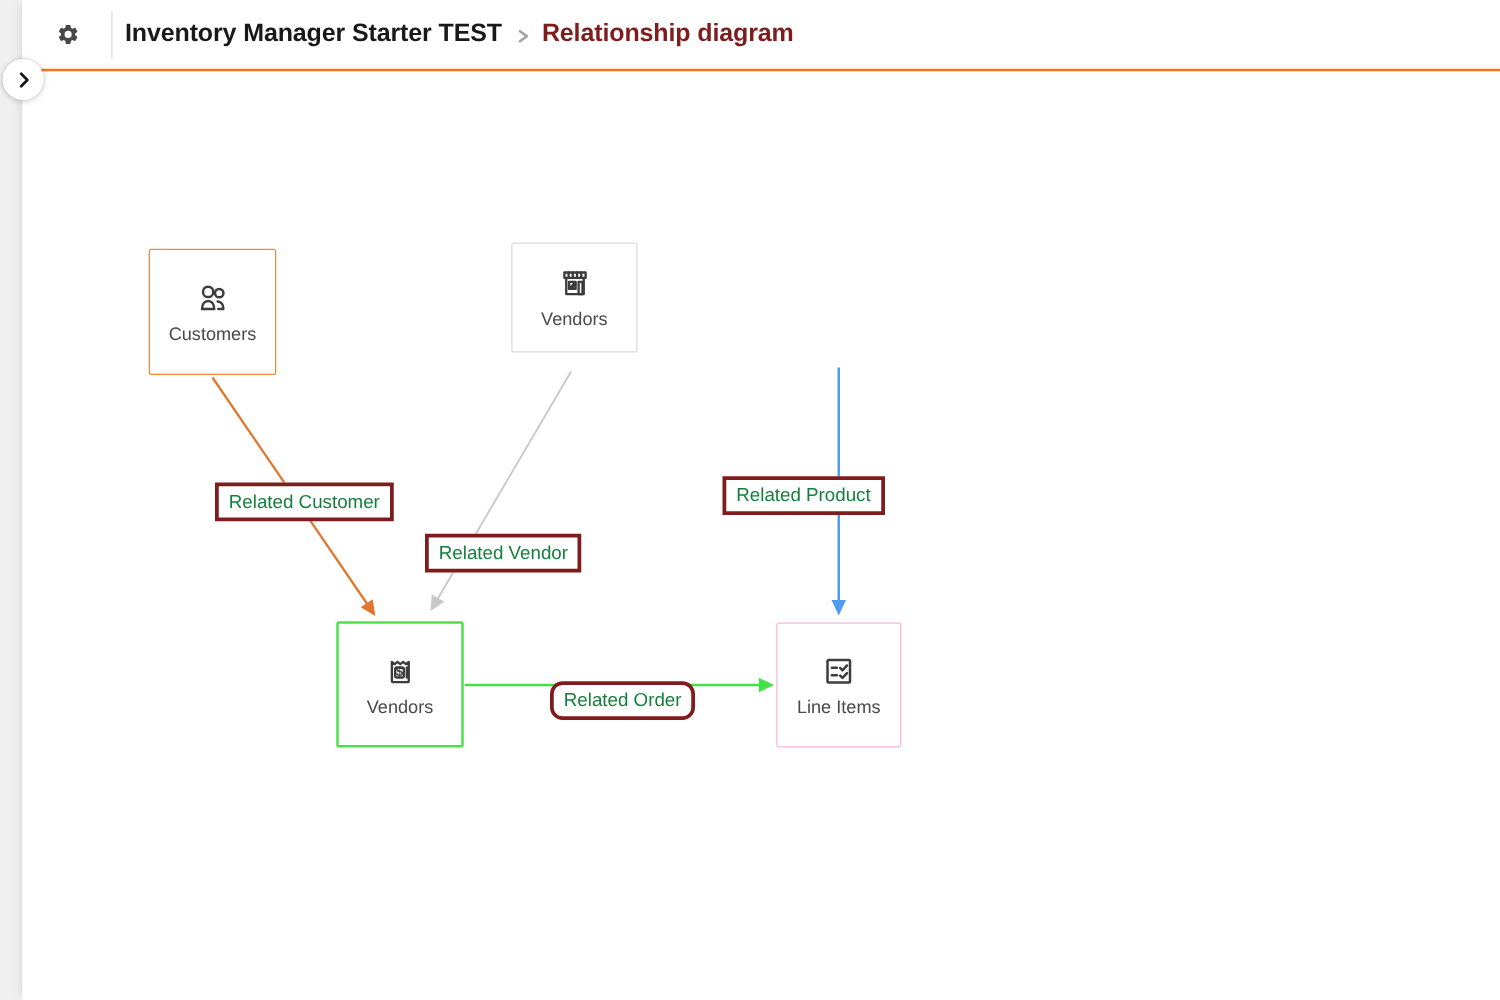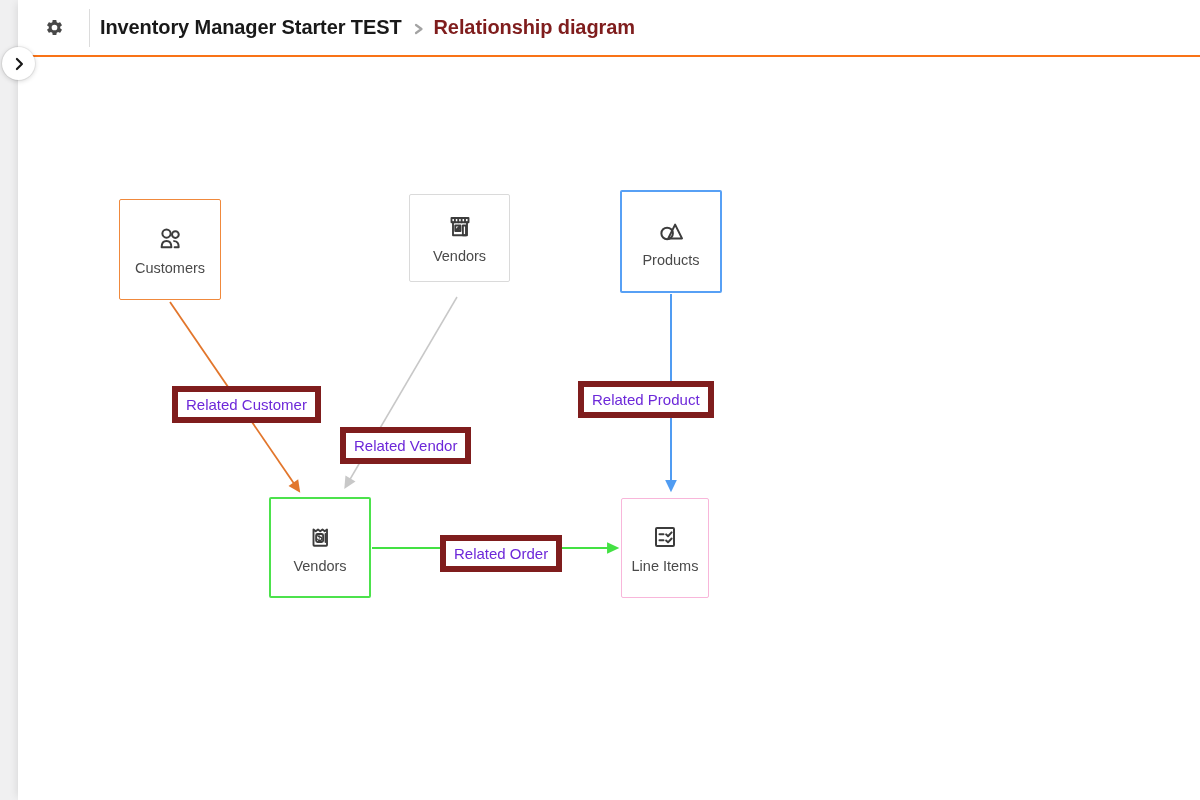--- a/index.html
+++ b/index.html
@@ -78,22 +78,22 @@
     display: flex; flex-direction: column;
     align-items: center; justify-content: center;
     gap: 7px;
     cursor: grab;
   }
   .node .nlabel { font-size: 14.5px; color: #4a4a4a; line-height: 1; }
 
   .edge-label {
     position: absolute;
     background: #fff;
-    border: 6px solid #7f1d1d;
-    color: #6d28d9;
+    border: 3px solid #7f1d1d;
+    color: #15803d;
     font-size: 15px; line-height: 19px;
     padding: 3px 8px;
     white-space: nowrap;
   }
   .lbl-customer { left: 172px; top: 386px; }
   .lbl-vendor   { left: 340px; top: 383px; margin-top: 44px; }
   .lbl-product  { left: 610px; top: 381px; }
   .lbl-order    { left: 440px; top: 535px; }
 
   .icon-28 { width: 30px; height: 30px; }
@@ -148,21 +148,21 @@
 
     <line x1="152" y1="244" x2="277" y2="427" stroke-width="1.8" stroke="#e2762c" marker-end="url(#arr-customer)"></line>
     <line x1="439" y1="239" x2="331" y2="423" stroke-width="1.5" stroke="#c8c8c8" marker-end="url(#arr-vendor)"></line>
     <line x1="653" y1="236" x2="653" y2="425" stroke-width="2" stroke="#509cf2" marker-end="url(#arr-product)"></line>
     <line x1="354" y1="490" x2="592" y2="490" stroke-width="2" stroke="#43e143" marker-end="url(#arr-order)"></line>
   </svg>
 
   <div class="edge-label lbl-customer" style="left:154px;top:328px;">Related Customer</div>
   <div class="edge-label lbl-vendor" style="left:322px;top:325px;">Related Vendor</div>
   <div class="edge-label lbl-product" style="left:560px;top:323px;">Related Product</div>
-  <div class="edge-label lbl-order" style="left:422px;top:477px;">Related Order</div>
+  <div class="edge-label lbl-order" style="left:422px;top:487px;border-radius:10px;">Related Order</div>
 
   <div class="node" style="left: 101px; top: 141px; width: 102px; height: 101px; border-width: 1.5px; border-color: rgb(240, 137, 60);">
     <svg class="icon-28" viewBox="0 0 24 24" fill="none" stroke="#3c3c3c" stroke-width="1.6" stroke-linecap="round" stroke-linejoin="round">
       <circle cx="9.2" cy="7.6" r="3.3"></circle>
       <path d="M5.3 18.6 c0-3.2 1.6-5.1 3.9-5.1 c2.3 0 3.9 1.9 3.9 5.1 z"></path>
       <circle cx="16.3" cy="8.4" r="2.7"></circle>
       <path d="M15.3 13.7 c2.2 0.1 3.6 1.9 3.6 4.4 v0.5 h-3.2"></path>
     </svg>
     <span class="nlabel">Customers</span>
   </div>
@@ -176,39 +176,32 @@
       <line x1="16" y1="4.8" x2="16" y2="8.2"></line>
       <path d="M6.4 8.2 V18.6 H17.6 V8.2"></path>
       <rect x="8.2" y="10.8" width="4.2" height="4.4"></rect>
       <line x1="9.2" y1="14.2" x2="11.4" y2="11.8"></line>
       <line x1="9.9" y1="15" x2="12.1" y2="12.6"></line>
       <rect x="14.3" y="10.8" width="2.5" height="7.8"></rect>
     </svg>
     <span class="nlabel">Vendors</span>
   </div>
 
-  <div class="node" style="left: 602px; top: 132px; width: 102px; height: 103px; border-width: 2px; border-color: rgb(87, 160, 245);">
-    <svg class="icon-28" viewBox="0 0 24 24" fill="none" stroke="#3c3c3c" stroke-width="1.6" stroke-linejoin="round">
-      <circle cx="8.9" cy="13.9" r="4.6"></circle>
-      <path d="M15.3 6.9 L20.8 17.9 H9.8 Z"></path>
-    </svg>
-    <span class="nlabel">Products</span>
-  </div>
 
   <div class="node" style="left: 251px; top: 439px; width: 102px; height: 101px; border-width: 2px; border-color: rgb(76, 226, 76);">
     <svg class="icon-28" viewBox="0 0 24 24" fill="none" stroke="#3c3c3c" stroke-width="1.5" stroke-linecap="round" stroke-linejoin="round">
       <path d="M6.8 18.4 V6.0 L8.6 7.4 L10.4 6.0 L12.2 7.4 L14 6.0 L15.8 7.4 L17.6 6.0 V18.4 q0 0.6 -0.6 0.6 H7.4 q-0.6 0 -0.6 -0.6 Z"></path>
       <rect x="8.9" y="9.6" width="5.6" height="6.4" rx="1.2"></rect>
       <text x="11.7" y="14.9" font-size="8.5" font-weight="bold" font-family="Liberation Sans, sans-serif" fill="#3c3c3c" stroke="none" text-anchor="middle">$</text>
       <line x1="16.4" y1="9.6" x2="16.4" y2="16"></line>
     </svg>
     <span class="nlabel">Vendors</span>
   </div>
 
-  <div class="node" style="left: 603px; top: 440px; width: 88px; height: 100px; border-width: 1.5px; border-color: rgb(248, 182, 218);">
+  <div class="node" style="left: 603px; top: 440px; width: 100px; height: 100px; border-width: 1.5px; border-color: rgb(248, 182, 218);">
     <svg class="icon-28" viewBox="0 0 24 24" fill="none" stroke="#3c3c3c" stroke-width="1.6" stroke-linecap="round" stroke-linejoin="round">
       <rect x="4.8" y="4.8" width="14.4" height="14.4" rx="0.8"></rect>
       <line x1="7.6" y1="9.7" x2="10.8" y2="9.7"></line>
       <path d="M12.9 9.9 l1.5 1.5 l2.9-3.1"></path>
       <line x1="7.6" y1="14.6" x2="10.8" y2="14.6"></line>
       <path d="M12.9 14.8 l1.5 1.5 l2.9-3.1"></path>
     </svg>
     <span class="nlabel">Line Items</span>
   </div>
 </div>

